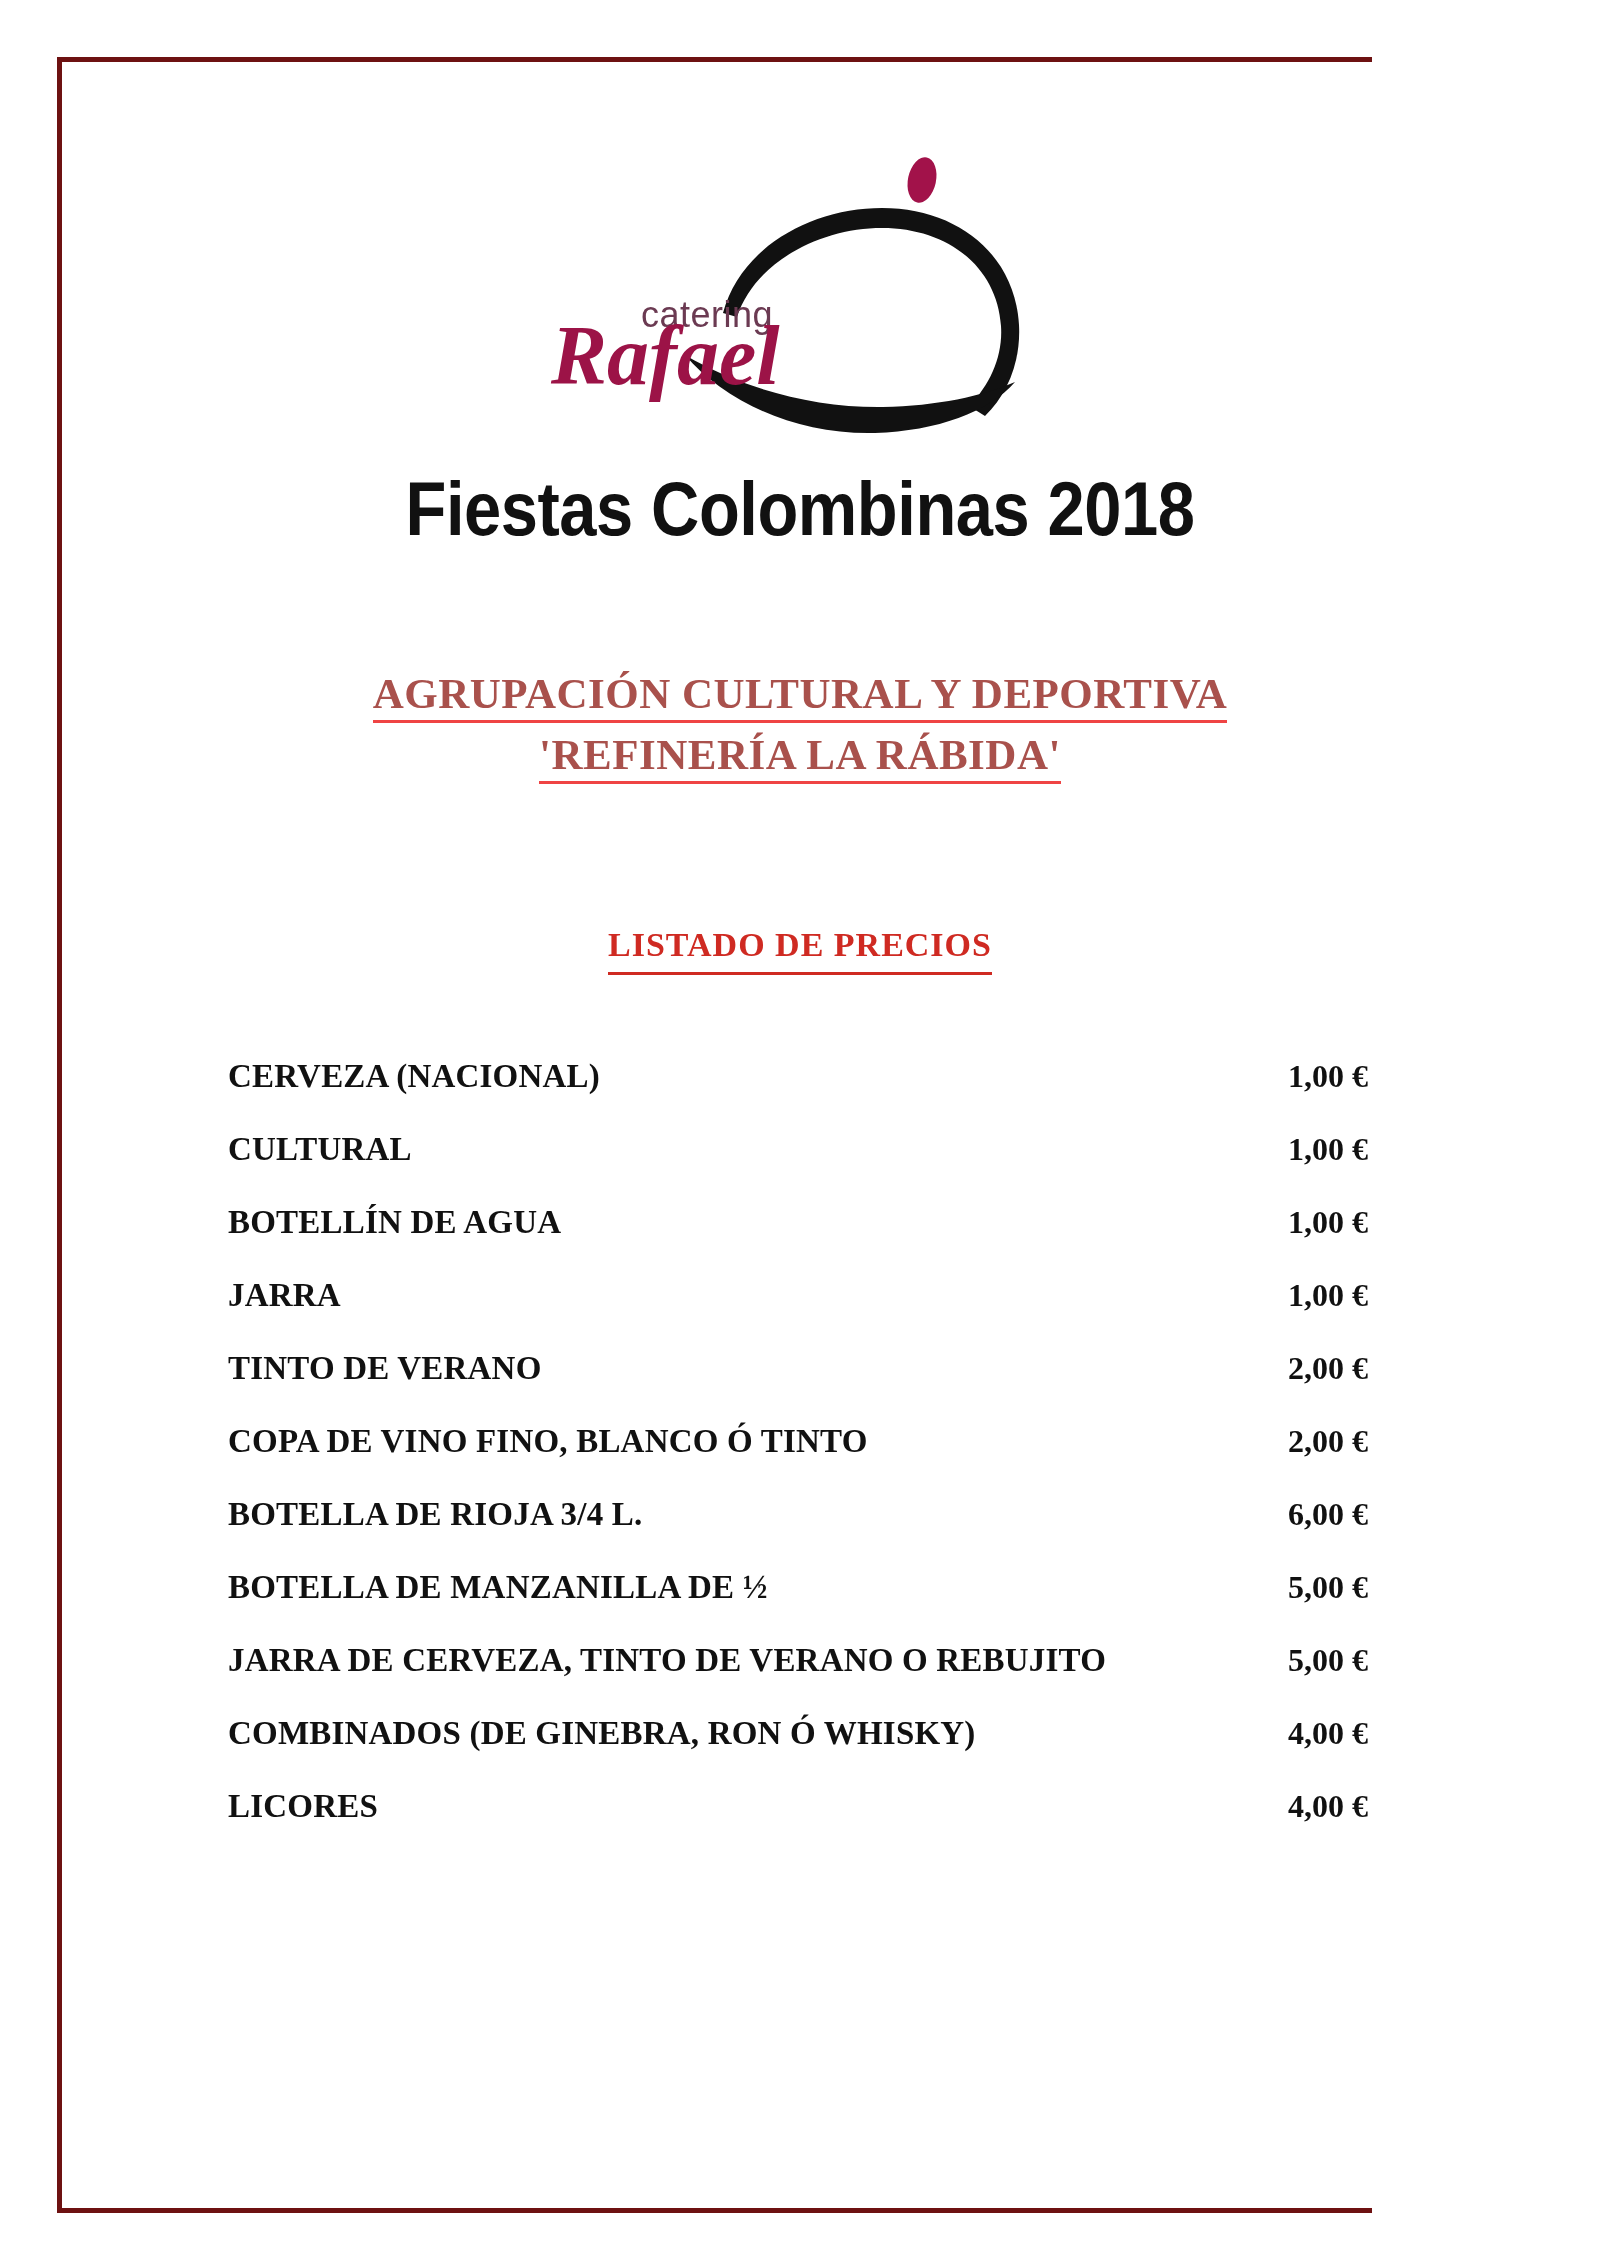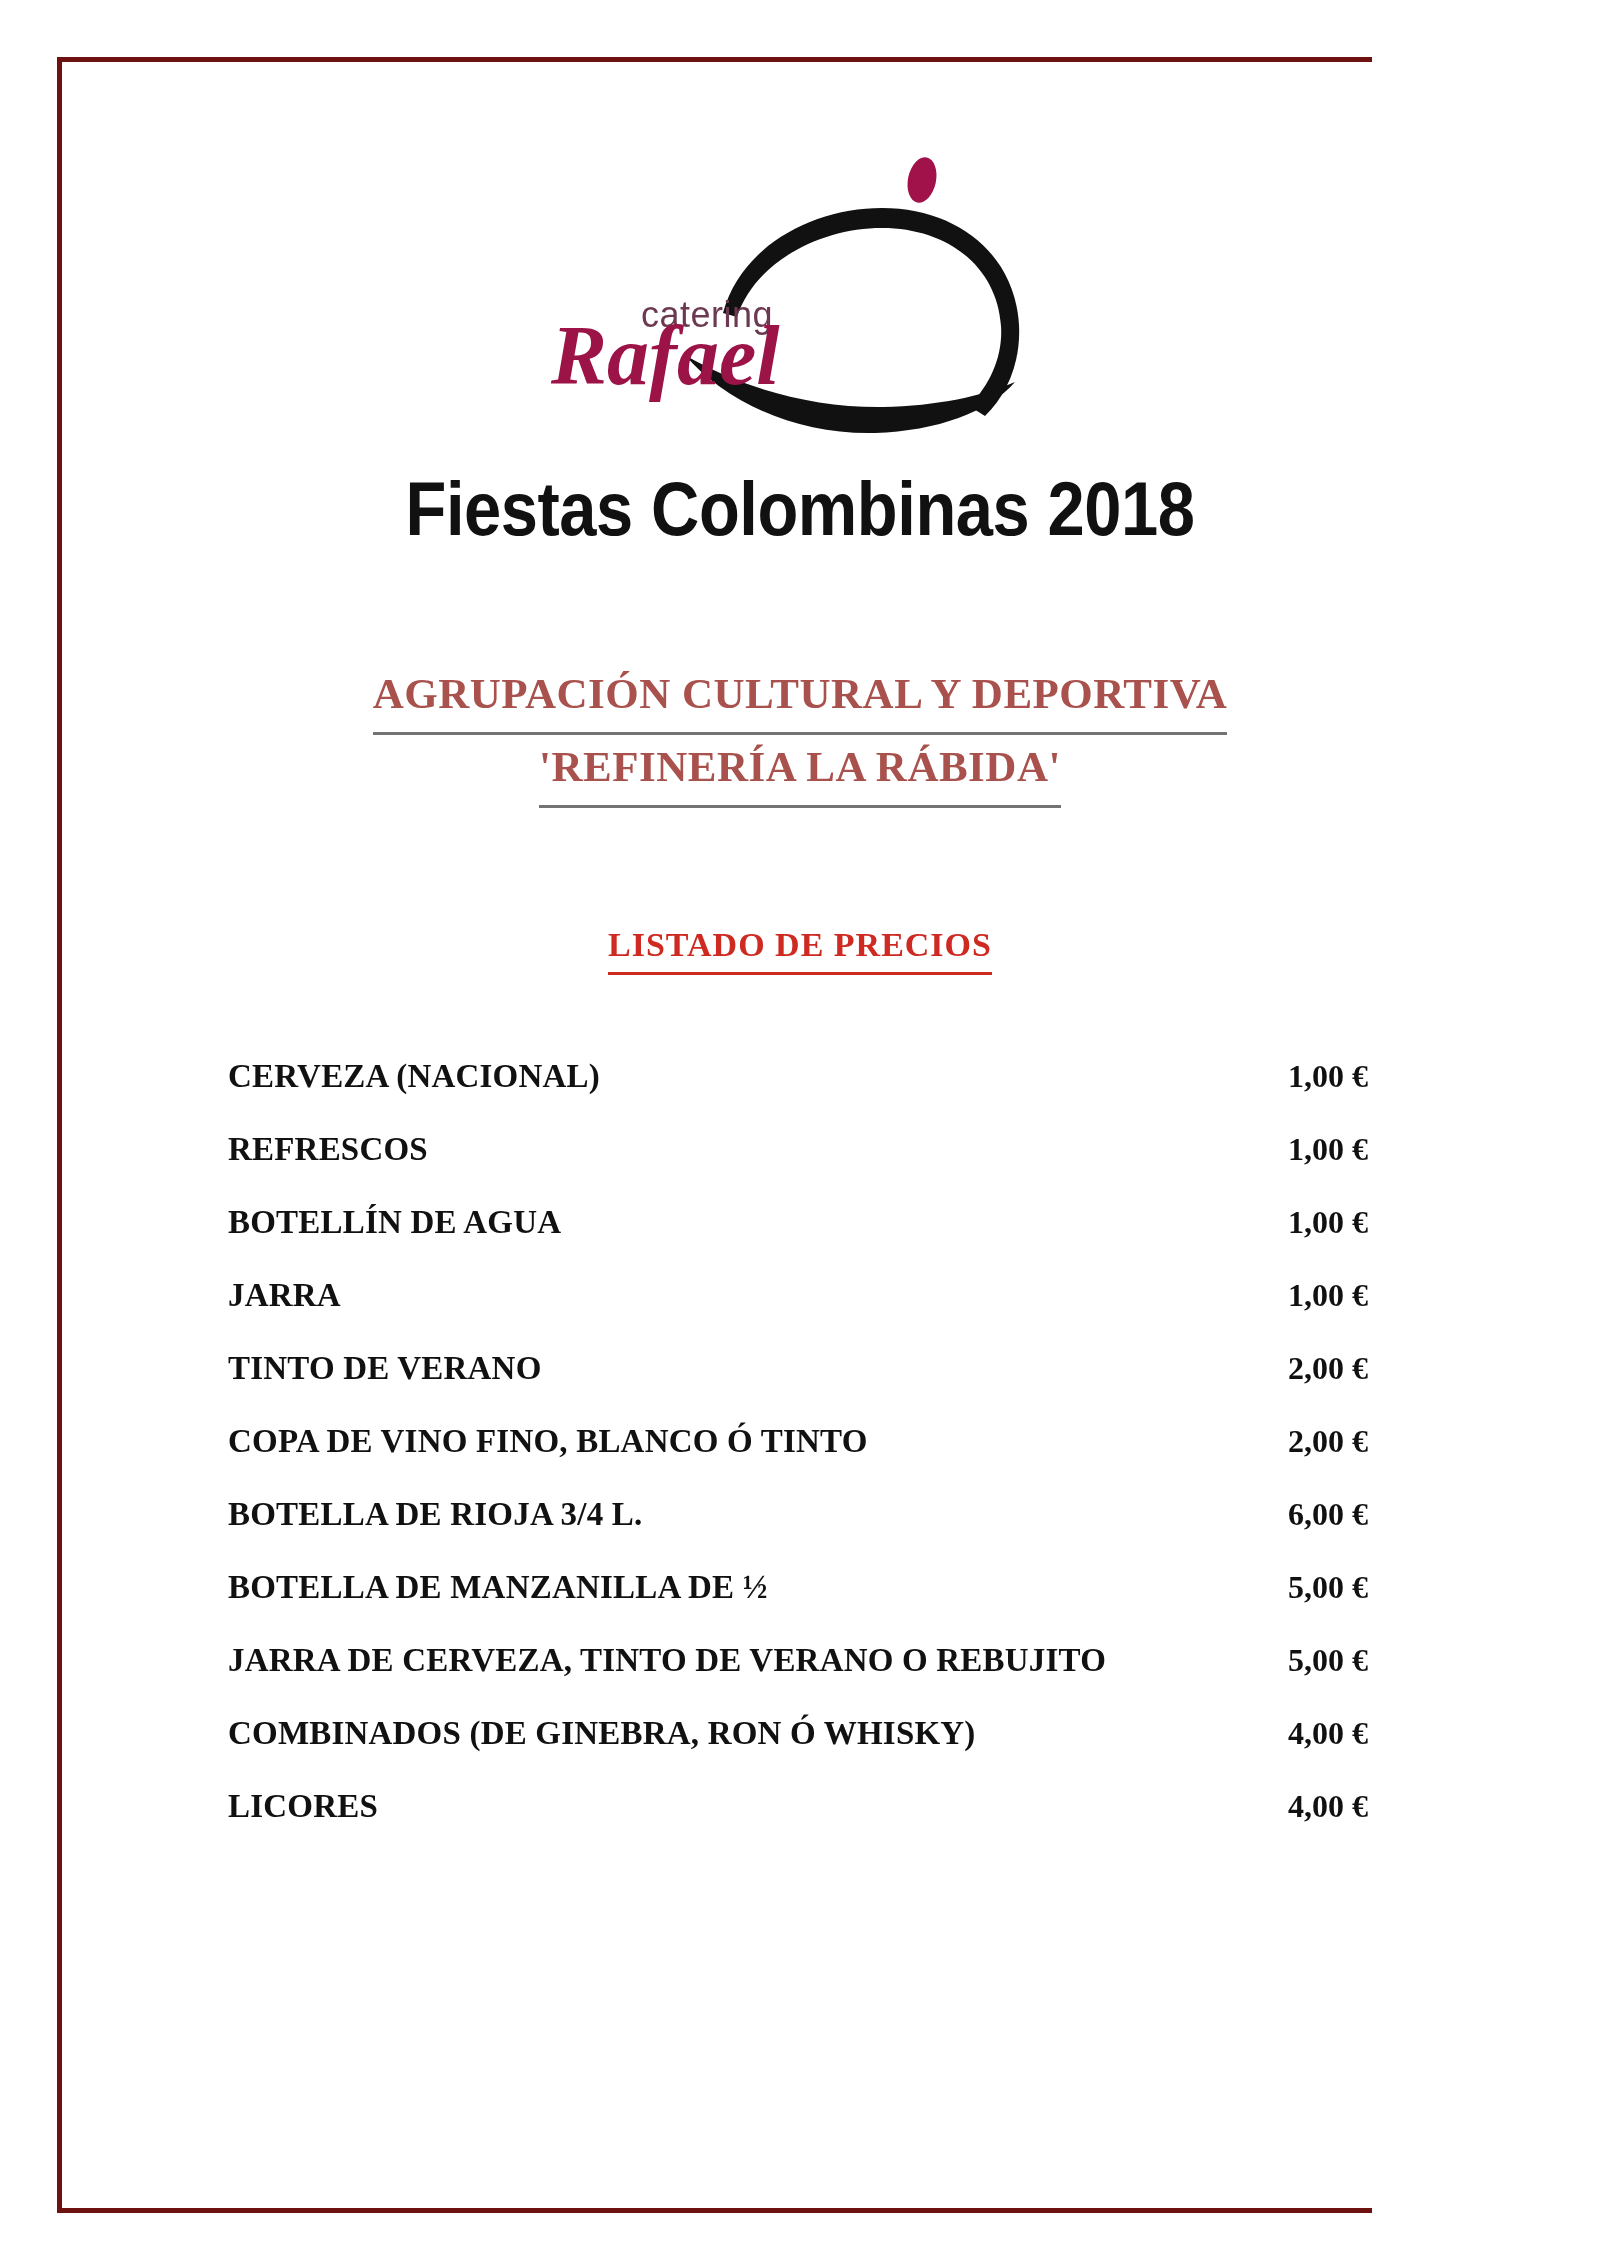--- a/index.html
+++ b/index.html
@@ -73,22 +73,22 @@
     text-align: center;
     color: #a9514c;
     font-family: "Liberation Serif", "DejaVu Serif", serif;
     font-weight: bold;
     font-size: 43px;
     line-height: 52px;
     letter-spacing: 0.5px;
   }
   .subtitle .ul-line {
     display: inline-block;
-    border-bottom: 3px solid #737373;
-    padding-bottom: 12px;
+    border-bottom: 3px solid #ef4444;
+    padding-bottom: 0;
     white-space: nowrap;
   }
   .subtitle .line2 { margin-top: 6px; }
 
   
   .section-heading {
     position: absolute;
     left: 0;
     top: 920px;
     width: 1600px;
@@ -187,21 +187,21 @@
     <div class="section-heading">
       <span class="ul-line">LISTADO DE PRECIOS</span>
     </div>
 
     <div class="price-list" id="price-list">
         <div class="price-row">
           <span class="price-name">CERVEZA (NACIONAL)</span>
           <span class="price-value">1,00 €</span>
         </div>
         <div class="price-row">
-          <span class="price-name">REFRESCOS</span>
+          <span class="price-name">CULTURAL</span>
           <span class="price-value">1,00 €</span>
         </div>
         <div class="price-row">
           <span class="price-name">BOTELLÍN DE AGUA</span>
           <span class="price-value">1,00 €</span>
         </div>
         <div class="price-row">
           <span class="price-name">JARRA</span>
           <span class="price-value">1,00 €</span>
         </div>

